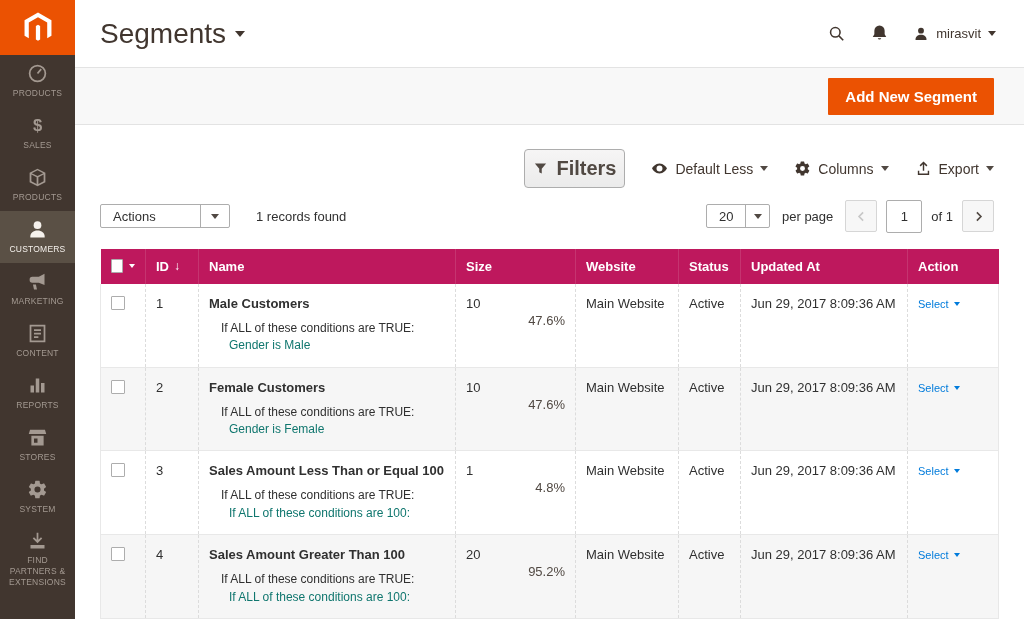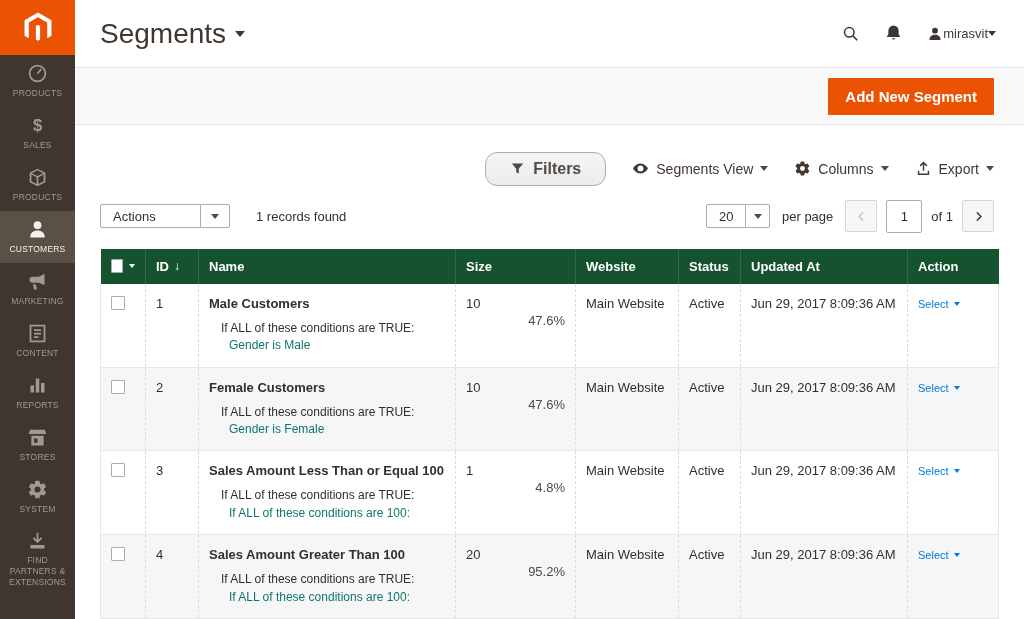--- a/index.html
+++ b/index.html
@@ -20,33 +20,33 @@
 
   
   .main{flex:1;display:flex;flex-direction:column;background:#fff;min-width:0}
   .page-header{height:75px;display:flex;align-items:center;padding:0 28px 0 25px}
   .page-title{font-size:28px;font-weight:400;color:#41362f}
   .caret{display:inline-block;width:0;height:0;border-left:4px solid transparent;border-right:4px solid transparent;border-top:5px solid currentColor}
   .title-caret{margin-left:9px;color:#41362f;border-left-width:5px;border-right-width:5px;border-top-width:6px;cursor:pointer}
   .header-actions{margin-left:auto;display:flex;align-items:center;gap:24px;color:#41362f}
   .icon-btn{cursor:pointer;display:flex;align-items:center}
   .icon-btn svg{width:19px;height:19px}
-  .user-menu{display:flex;align-items:center;font-size:13px;color:#41362f;cursor:pointer}
+  .user-menu{display:flex;align-items:center;gap:7px;font-size:13px;color:#41362f;cursor:pointer}
   .user-menu svg{width:16px;height:16px}
 
   
   .action-band{height:64px;background:#f8f8f8;border-top:1px solid #e3e3e3;border-bottom:1px solid #e3e3e3;
     display:flex;align-items:center;justify-content:flex-end;padding:0 30px}
   .btn-primary{background:#eb5202;color:#fff;border:none;font-family:inherit;font-size:15px;font-weight:bold;
     padding:10px 17px;cursor:pointer;border-radius:1px}
 
   
   .grid-toolbar{display:flex;justify-content:flex-end;align-items:center;gap:26px;padding:0 30px;margin-top:27px;height:34px}
-  .filters-btn{display:flex;align-items:center;gap:8px;border:1px solid #adadad;border-radius:12px;
-    background:linear-gradient(#f6f5f5,#ebebeb);padding:7px 24px;font-family:inherit;font-size:16px;font-weight:600;color:#514943;cursor:pointer}
+  .filters-btn{display:flex;align-items:center;gap:8px;border:1px solid #adadad;border-radius:4px;
+    background:linear-gradient(#f6f5f5,#ebebeb);padding:7px 8px;font-family:inherit;font-size:20px;font-weight:600;color:#514943;cursor:pointer}
   .filters-btn svg{width:15px;height:15px}
   .tb-action{display:flex;align-items:center;gap:7px;font-size:14px;color:#41362f;cursor:pointer}
   .tb-action svg{width:17px;height:17px}
   .tb-action .caret{color:#514943}
 
   
   .grid-controls{display:flex;align-items:center;padding:0 30px 0 25px;margin-top:14px;height:33px}
   .gc-left{display:flex;align-items:center;gap:26px}
   .gc-right{margin-left:auto;display:flex;align-items:center;gap:12px}
   .select{display:flex;align-items:stretch;border:1px solid #adadad;border-radius:2px;background:#fff;height:24px;cursor:pointer}
@@ -60,21 +60,21 @@
   .pg-btn{width:32px;height:32px;border:1px solid #d6d6d6;border-radius:2px;background:#f7f7f7;
     display:flex;align-items:center;justify-content:center;cursor:pointer;color:#514943}
   .pg-btn svg{width:13px;height:13px}
   .pg-btn.disabled{color:#c7c7c7}
   .page-input{width:36px;height:33px;border:1px solid #adadad;border-radius:2px;text-align:center;font-size:13px;
     font-family:inherit;color:#303030}
   .of-label{font-size:13px;color:#303030}
 
   
   .grid-table{width:898px;margin:16px 26px 0 25px;border-collapse:collapse;table-layout:fixed}
-  .grid-table thead th{background:#14532d;color:#fff;font-size:13px;font-weight:bold;text-align:left;
+  .grid-table thead th{background:#be185d;color:#fff;font-size:13px;font-weight:bold;text-align:left;
     padding:10px 10px;vertical-align:middle;cursor:pointer}
   .grid-table thead th + th{border-left:1px solid rgba(255,255,255,.12)}
   .grid-table tbody tr{height:75px}
   .grid-table tbody tr:nth-child(even){background:#f6f6f6}
   .grid-table tbody td{padding:12px 10px;font-size:13px;color:#303030;vertical-align:top;
     border-bottom:1px solid #e8e8e8;border-left:1px dashed #dcdcdc}
   .grid-table tbody td:first-child{border-left:1px solid #e8e8e8}
   .grid-table tbody td:last-child{border-right:1px solid #e8e8e8}
   .th-flex{display:flex;align-items:center;gap:5px}
   .sort-arrow{font-size:12px;font-weight:normal}
@@ -225,21 +225,21 @@
       <button class="filters-btn">
         <svg viewBox="0 0 24 24" fill="currentColor">
             <path d="M3 4h18l-7 8.5V20l-4-2.2v-5.3z"></path>
           </svg>
         <span>Filters</span>
       </button>
       <div class="tb-action">
         <svg viewBox="0 0 24 24" fill="currentColor">
             <path d="M12 5C6.5 5 2.3 10 1.5 12c.8 2 5 7 10.5 7s9.7-5 10.5-7c-.8-2-5-7-10.5-7zm0 11.2A4.2 4.2 0 1 1 16.2 12 4.2 4.2 0 0 1 12 16.2z"></path>
           </svg>
-        <span>Segments View</span>
+        <span>Default Less</span>
         <span class="caret"></span>
       </div>
       <div class="tb-action">
         <svg viewBox="0 0 24 24" fill="currentColor">
             <path d="M19.4 13c.04-.33.06-.66.06-1s-.02-.67-.06-1l2.1-1.65a.5.5 0 0 0 .12-.64l-2-3.46a.5.5 0 0 0-.61-.22l-2.49 1a7.3 7.3 0 0 0-1.73-1l-.38-2.65A.5.5 0 0 0 13.92 2h-4a.5.5 0 0 0-.5.42l-.37 2.65c-.63.26-1.21.6-1.73 1l-2.49-1a.5.5 0 0 0-.61.22l-2 3.46a.5.5 0 0 0 .12.64L4.44 11c-.04.33-.06.66-.06 1s.02.67.06 1l-2.1 1.65a.5.5 0 0 0-.12.64l2 3.46c.14.24.42.34.61.22l2.49-1c.52.4 1.1.74 1.73 1l.37 2.65a.5.5 0 0 0 .5.42h4a.5.5 0 0 0 .5-.42l.38-2.65c.63-.26 1.21-.6 1.73-1l2.49 1c.24.1.47 0 .61-.22l2-3.46a.5.5 0 0 0-.12-.64zM12 15.5A3.5 3.5 0 1 1 15.5 12 3.5 3.5 0 0 1 12 15.5z"></path>
           </svg>
         <span>Columns</span>
         <span class="caret"></span>
       </div>
       <div class="tb-action">

